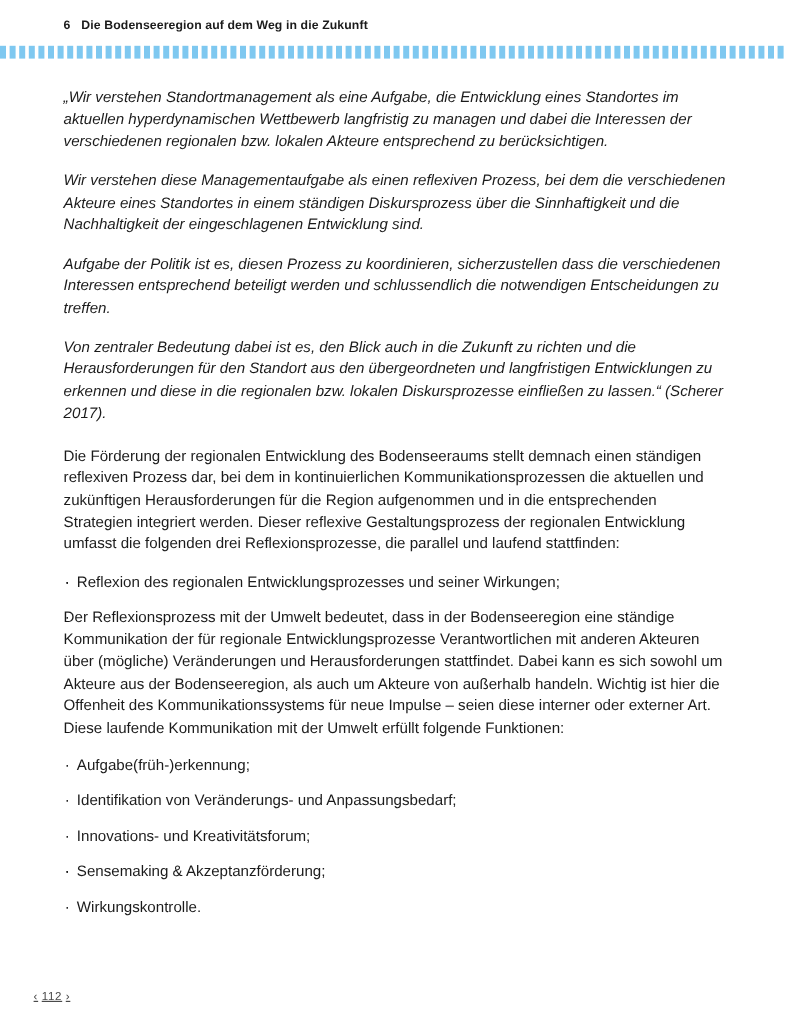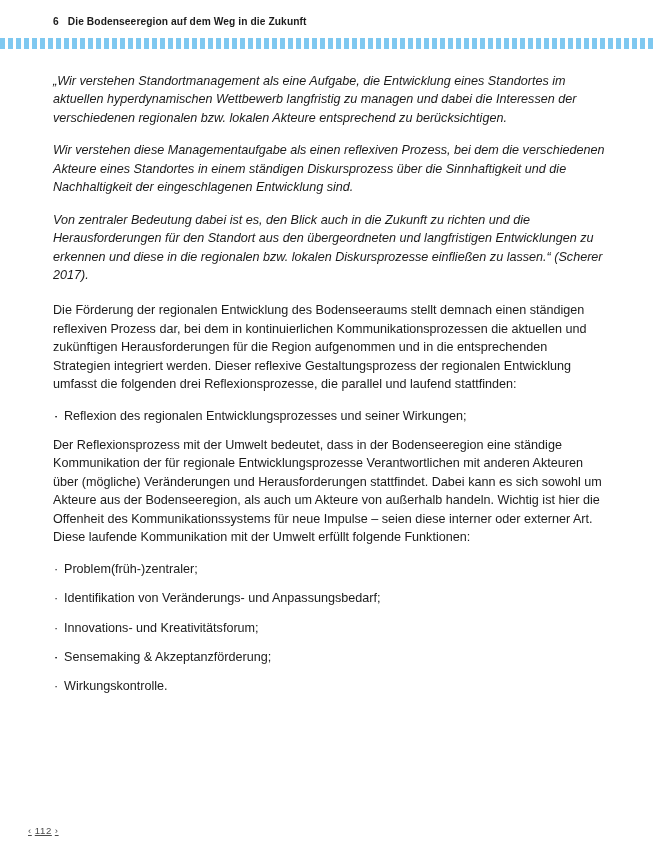--- a/index.html
+++ b/index.html
@@ -223,34 +223,35 @@
       <span class="dash" style="background: rgb(126, 200, 240);"></span>
       <span class="dash" style="background: rgb(126, 200, 240);"></span>
       <span class="dash" style="background: rgb(126, 200, 240);"></span>
       <span class="dash" style="background: rgb(126, 200, 240);"></span>
     </div>
 
   <div class="content">
 
     <p class="quote">„Wir verstehen Standortmanagement als eine Aufgabe, die Entwicklung eines Standortes im aktuellen hyperdynamischen Wettbewerb langfristig zu managen und dabei die Interessen der verschiedenen regionalen bzw. lokalen Akteure entsprechend zu berücksichtigen.</p>
     <p class="quote">Wir verstehen diese Managementaufgabe als einen reflexiven Prozess, bei dem die verschiedenen Akteure eines Standortes in einem ständigen Diskursprozess über die Sinnhaftigkeit und die Nachhaltigkeit der eingeschlagenen Entwicklung sind.</p>
+    <p class="quote">Aufgabe der Politik ist es, diesen Prozess zu koordinieren, sicherzustellen dass die verschiedenen Interessen entsprechend beteiligt werden und schlussendlich die notwendigen Entscheidungen zu treffen.</p>
     <p class="quote last-quote">Von zentraler Bedeutung dabei ist es, den Blick auch in die Zukunft zu richten und die Herausforderungen für den Standort aus den übergeordneten und langfristigen Entwicklungen zu erkennen und diese in die regionalen bzw. lokalen Diskursprozesse einfließen zu lassen.“ (Scherer 2017).</p>
 
     <p class="body-text">Die Förderung der regionalen Entwicklung des Bodenseeraums stellt demnach einen ständigen reflexiven Prozess dar, bei dem in kontinuierlichen Kommunikationsprozessen die aktuellen und zukünftigen Herausforderungen für die Region aufgenommen und in die entsprechenden Strategien integriert werden. Dieser reflexive Gestaltungsprozess der regionalen Entwicklung umfasst die folgenden drei Reflexionsprozesse, die parallel und laufend stattfinden:</p>
 
     <ul class="bullet-list list-block-1">
         <li><span class="bullet-dot">·</span></li>
         <li><span class="bullet-dot">·</span><span>Reflexion des regionalen Entwicklungsprozesses und seiner Wirkungen;</span></li>
         <li><span class="bullet-dot">·</span></li>
       </ul>
 
     <p class="body-text">Der Reflexionsprozess mit der Umwelt bedeutet, dass in der Bodenseeregion eine ständige Kommunikation der für regionale Entwicklungsprozesse Verantwortlichen mit anderen Akteuren über (mögliche) Veränderungen und Herausforderungen stattfindet. Dabei kann es sich sowohl um Akteure aus der Bodenseeregion, als auch um Akteure von außerhalb handeln. Wichtig ist hier die Offenheit des Kommunikationssystems für neue Impulse – seien diese interner oder externer Art. Diese laufende Kommunikation mit der Umwelt erfüllt folgende Funktionen:</p>
 
     <ul class="bullet-list list-block-2">
-        <li><span class="bullet-dot">·</span><span>Problem(früh-)zentraler;</span></li>
+        <li><span class="bullet-dot">·</span><span>Aufgabe(früh-)erkennung;</span></li>
         <li><span class="bullet-dot">·</span><span>Identifikation von Veränderungs- und Anpassungsbedarf;</span></li>
         <li><span class="bullet-dot">·</span><span>Innovations- und Kreativitätsforum;</span></li>
         <li><span class="bullet-dot">·</span></li>
         <li><span class="bullet-dot">·</span><span>Sensemaking &amp; Akzeptanzförderung;</span></li>
         <li><span class="bullet-dot">·</span><span>Wirkungskontrolle.</span></li>
       </ul>
 
   </div>
 
   <div class="page-footer">

